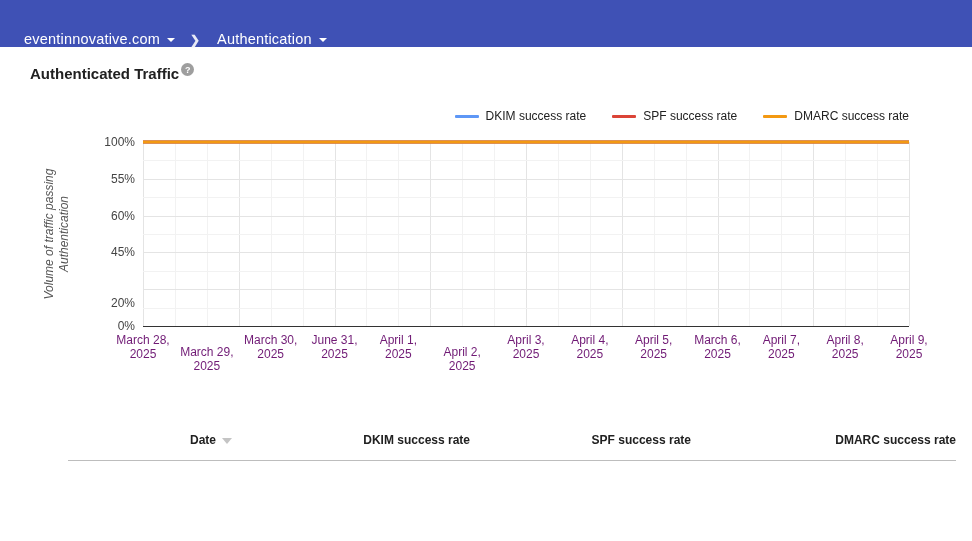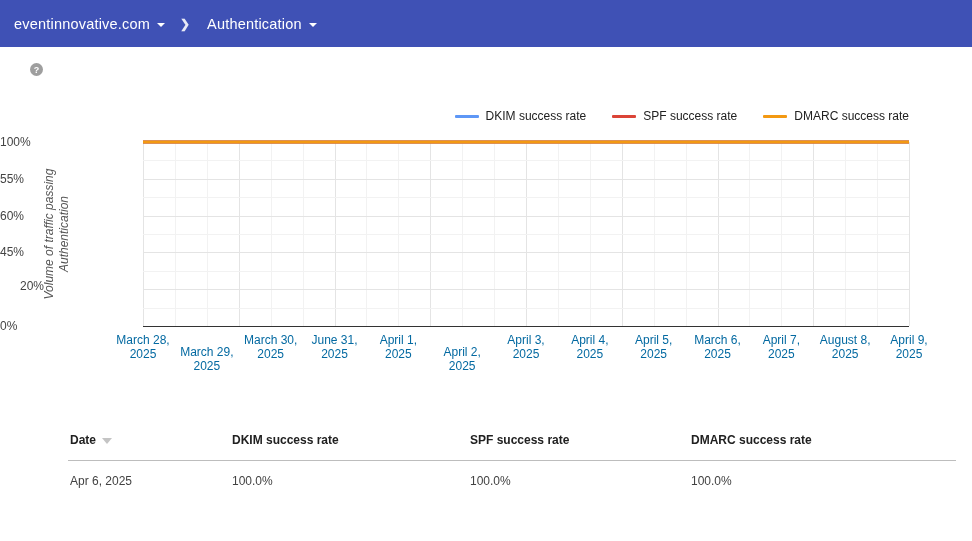--- a/index.html
+++ b/index.html
@@ -6,22 +6,22 @@
   html,body { margin:0; padding:0; }
   body {
     width:972px; height:541px; overflow:hidden;
     background:#ffffff;
     font-family:"Liberation Sans", sans-serif;
     -webkit-font-smoothing:antialiased;
   }
 
   
   .topbar {
-    height:47px; background:#3f51b5; display:flex; align-items:center;
-    padding-left:14px; color:#fff;
+    height:47px; background:#3f51b5; display:flex; align-items:flex-end;
+    padding-left:24px; color:#fff;
   }
   .tb-item { display:flex; align-items:center; gap:7px; font-size:14.5px; font-weight:500; letter-spacing:.2px; cursor:pointer; }
   .caret { width:0; height:0; border-left:4px solid transparent; border-right:4px solid transparent; border-top:4px solid #fff; margin-top:2px; }
   .tb-sep { color:#e8eaf6; font-size:12px; font-weight:700; margin:0 17px 0 15px; }
 
   
   .title-row { margin:18px 0 0 30px; height:17px; display:flex; align-items:flex-start; gap:2px; }
   .page-title { font-size:15px; font-weight:700; color:#212121; line-height:17px; }
   .help-icon {
     width:13px; height:13px; border-radius:50%; background:#9e9e9e; color:#fff;
@@ -39,36 +39,36 @@
     position:absolute; left:143px; top:46px; width:766px; height:185px;
     border-bottom:1px solid #333;
   }
   .gl { position:absolute; background:#f2f2f2; }
   .gl.major { background:#e4e4e4; }
   .gl.v { top:0; bottom:0; width:1px; }
   .gl.h { left:0; right:0; height:1px; }
   .series-svg { position:absolute; left:0; top:0; overflow:visible; }
 
   .y-labels { position:absolute; left:0; top:46px; width:135px; height:185px; }
-  .y-tick { position:absolute; right:0; width:135px; font-size:12px; color:#444; }
+  .y-tick { position:absolute; right:0; width:135px; text-align:right; font-size:12px; color:#444; }
 
   .y-title {
     position:absolute; left:-38px; top:123px; width:190px; height:30px;
     transform:rotate(-90deg); font-style:italic; font-size:12px; color:#555;
     text-align:center; line-height:15px;
   }
 
   .x-labels { position:absolute; left:143px; top:237px; width:766px; height:32px; }
-  .x-tick { position:absolute; top:0; width:84px; margin-left:-42px; text-align:center; font-size:12px; color:#0369a1; line-height:14px; white-space:nowrap; }
+  .x-tick { position:absolute; top:0; width:84px; margin-left:-42px; text-align:center; font-size:12px; color:#701a75; line-height:14px; white-space:nowrap; }
 
   
   .table-section { margin:55px 16px 0 68px; }
   table.data-table { border-collapse:collapse; width:888px; table-layout:fixed; font-size:12px; }
   .data-table thead th {
-    text-align:left; font-weight:700; color:#212121;
+    text-align:right; font-weight:700; color:#212121;
     padding:0 0 13px 0; border-bottom:1px solid #bdbdbd; white-space:nowrap;
   }
   .data-table th:first-child, .data-table td:first-child { padding-left:2px; }
   .data-table tbody td { height:41px; padding:0; color:#424242; vertical-align:middle; white-space:nowrap; }
   .sort-icon {
     display:inline-block; width:0; height:0;
     border-left:5px solid transparent; border-right:5px solid transparent;
     border-top:6px solid #c4c4c4; margin-left:6px; vertical-align:middle;
   }
 </style>
@@ -81,20 +81,21 @@
     <span class="caret"></span>
   </div>
   <span class="tb-sep">❯</span>
   <div class="tb-item">
     <span>Authentication</span>
     <span class="caret"></span>
   </div>
 </div>
 
 <div class="title-row">
+  <span class="page-title">Authenticated Traffic</span>
   <span class="help-icon">?</span>
 </div>
 
 <div class="chart-section">
   <div class="chart-legend">
       <div class="legend-item">
         <span class="legend-swatch" style="background: rgb(94, 151, 246);"></span>
         <span>DKIM success rate</span>
       </div>
       <div class="legend-item">
@@ -102,21 +103,21 @@
         <span>SPF success rate</span>
       </div>
       <div class="legend-item">
         <span class="legend-swatch" style="background: rgb(243, 153, 18);"></span>
         <span>DMARC success rate</span>
       </div>
     </div>
   <div class="y-title">Volume of traffic passing Authentication</div>
   <div class="y-labels">
       <div class="y-tick" style="top: 177px;">0%</div>
-      <div class="y-tick" style="top: 137px; padding-left: 20px;">20%</div>
+      <div class="y-tick" style="top: 154px; padding-left: 20px;">20%</div>
       <div class="y-tick" style="top: 103.4px;">45%</div>
       <div class="y-tick" style="top: 66.6px;">60%</div>
       <div class="y-tick" style="top: 29.8px;">55%</div>
       <div class="y-tick" style="top: -7px;">100%</div>
     </div>
   <div class="plot">
       <div class="gl v major" style="left: 0%;"></div>
       <div class="gl v" style="left: 4.16667%;"></div>
       <div class="gl v" style="left: 8.33333%;"></div>
       <div class="gl v major" style="left: 12.5%;"></div>
@@ -196,21 +197,21 @@
       </div>
       <div class="x-tick" style="left: 75%;">
         <div>March 6,</div>
         <div>2025</div>
       </div>
       <div class="x-tick" style="left: 83.3333%;">
         <div>April 7,</div>
         <div>2025</div>
       </div>
       <div class="x-tick" style="left: 91.6667%;">
-        <div>August 8,</div>
+        <div>April 8,</div>
         <div>2025</div>
       </div>
       <div class="x-tick" style="left: 100%;">
         <div>April 9,</div>
         <div>2025</div>
       </div>
     </div>
 </div>
 
 <div class="table-section">
@@ -225,21 +226,15 @@
       <tr>
         <th>
           <span>Date</span><span class="sort-icon"></span>
         </th>
         <th><span>DKIM success rate</span></th>
         <th><span>SPF success rate</span></th>
         <th><span>DMARC success rate</span></th>
       </tr>
     </thead>
     <tbody>
-        <tr>
-          <td>Apr 6, 2025</td>
-          <td>100.0%</td>
-          <td>100.0%</td>
-          <td>100.0%</td>
-        </tr>
       </tbody>
   </table>
 </div>
 
 </body></html>

